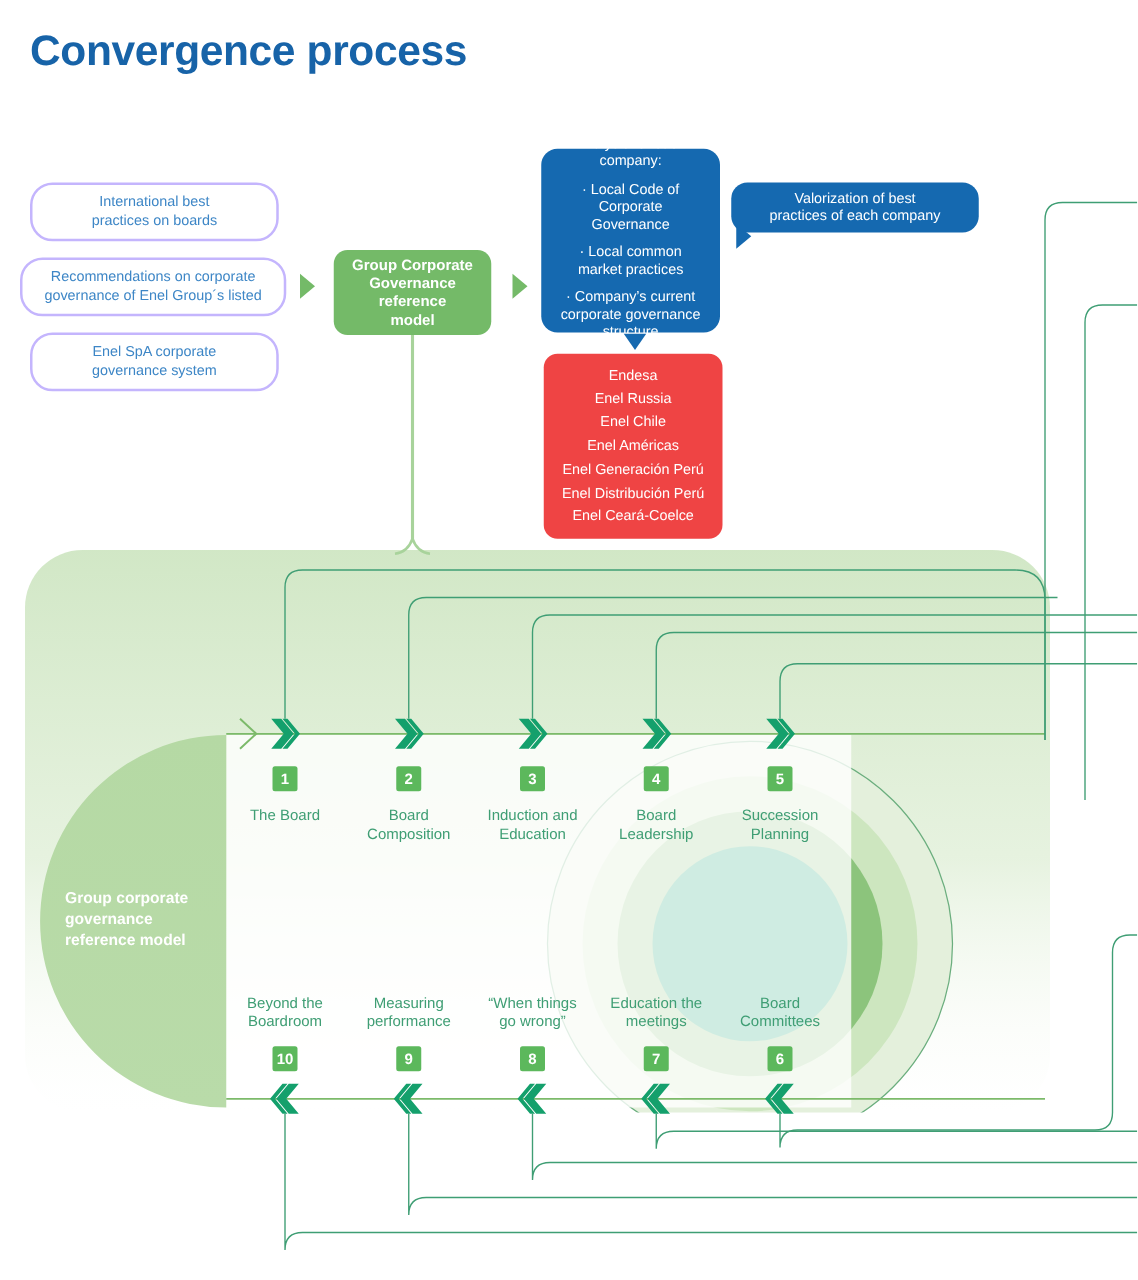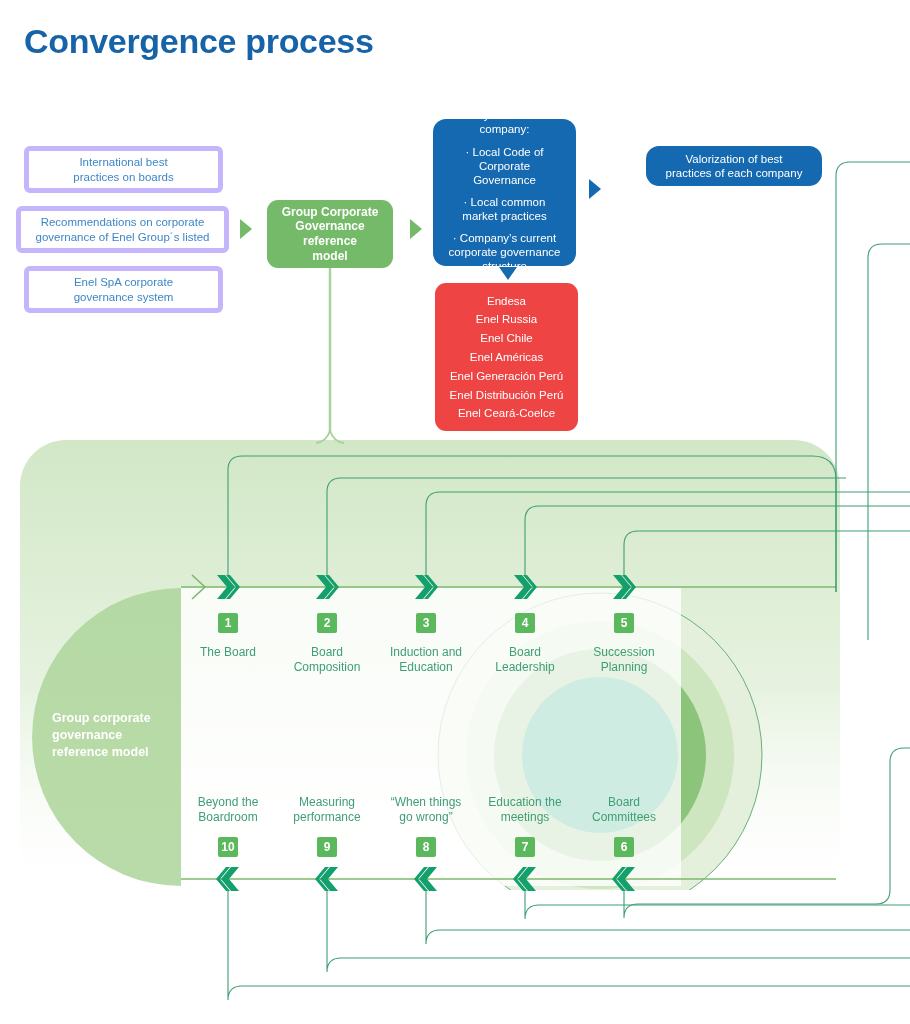--- a/index.html
+++ b/index.html
@@ -32,22 +32,22 @@
   
   .rbox {
     position: absolute;
     display: flex;
     align-items: center;
     justify-content: center;
     text-align: center;
     line-height: 1.22;
   }
   .box-outline {
-    border: 5px solid #c4b5fd;
-    border-radius: 6px;
+    border: 2px solid #c4b5fd;
+    border-radius: 18px;
     background: #ffffff;
     color: #3d86c6;
     font-size: 11.5px;
   }
   .box-blue {
     background: #1569b0;
     border-radius: 13px;
     color: #ffffff;
     font-size: 11.5px;
   }
@@ -309,21 +309,21 @@
       <div>Enel Generación Perú</div>
       <div>Enel Distribución Perú</div>
       <div>Enel Ceará-Coelce</div>
     </div>
   </div>
 
   <svg style="position:absolute; left:588px; top:178px; width:14px; height:22px;" viewBox="0 0 14 22">
     <path d="M1 1 L13 11 L1 21 Z" fill="#1569b0"></path>
   </svg>
 
-  <div class="rbox box-blue" style="left:646px; top:146px; width:176px; height:40px;">
+  <div class="rbox box-blue" style="left:585px; top:146px; width:198px; height:40px;">
     <div>
       <div>Valorization of best</div>
       <div>practices of each company</div>
     </div>
   </div>
 
 
   <div id="circle-label">
     <div>Group corporate</div>
     <div>governance</div>

